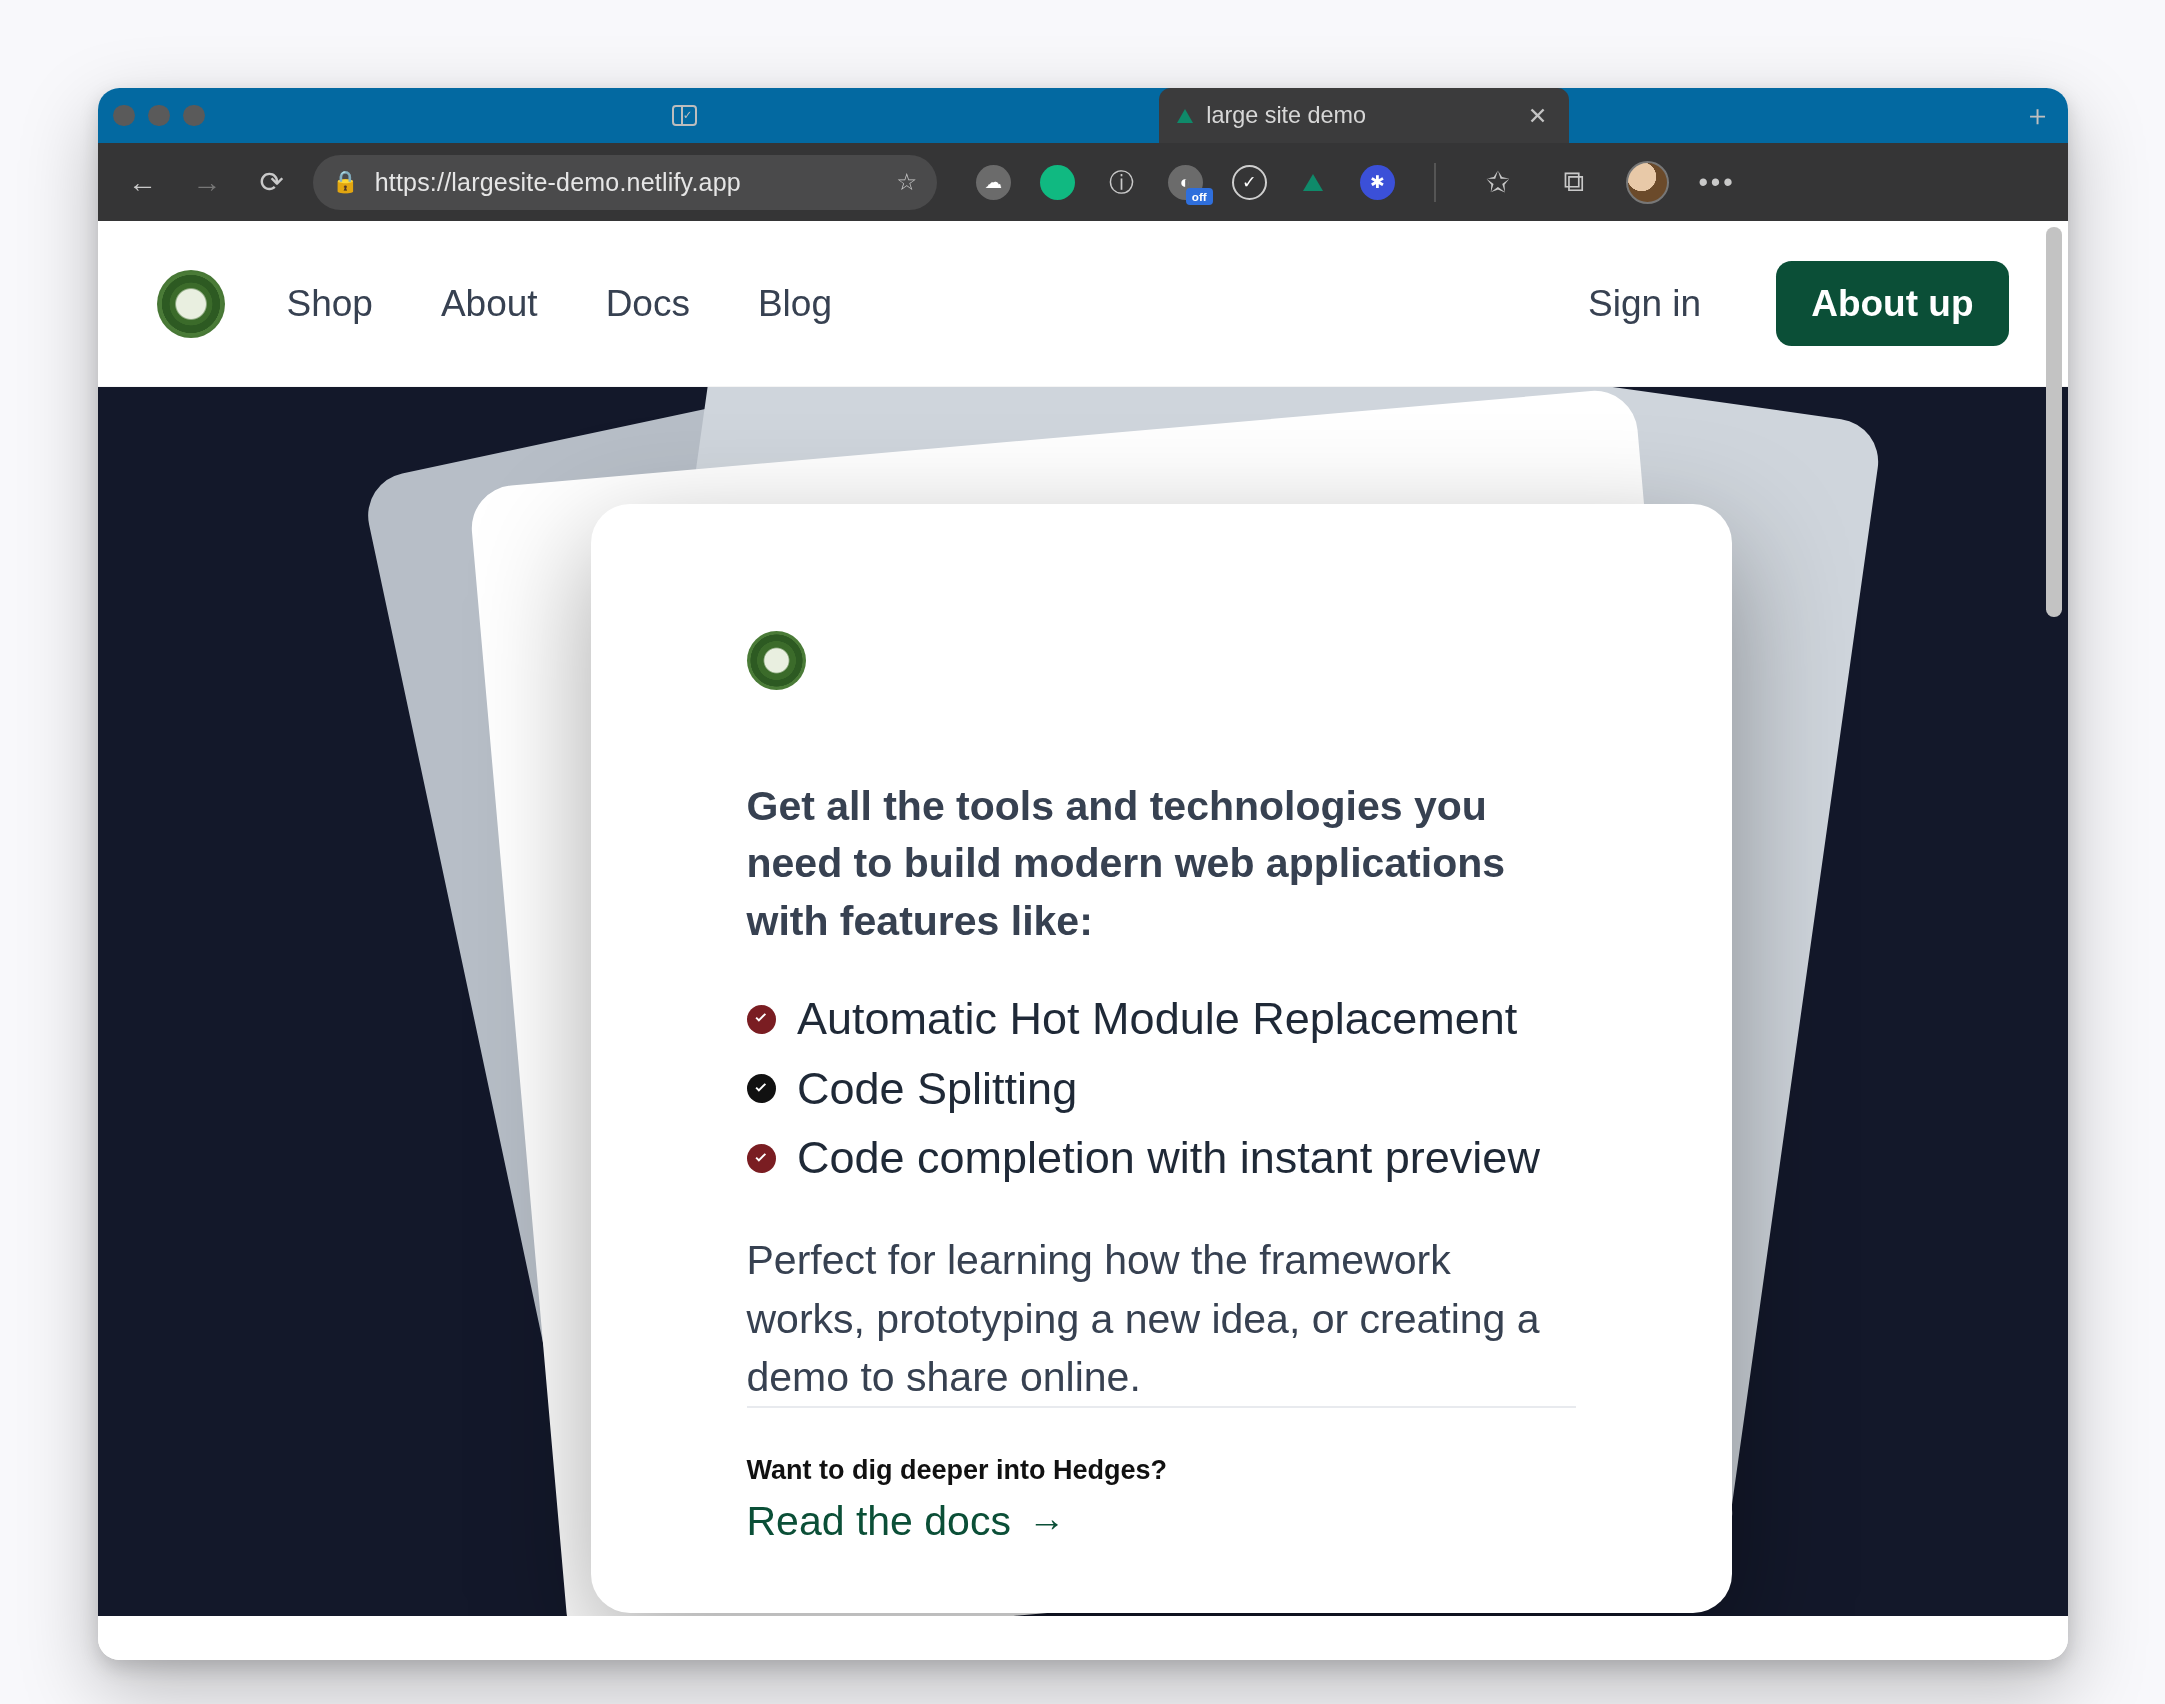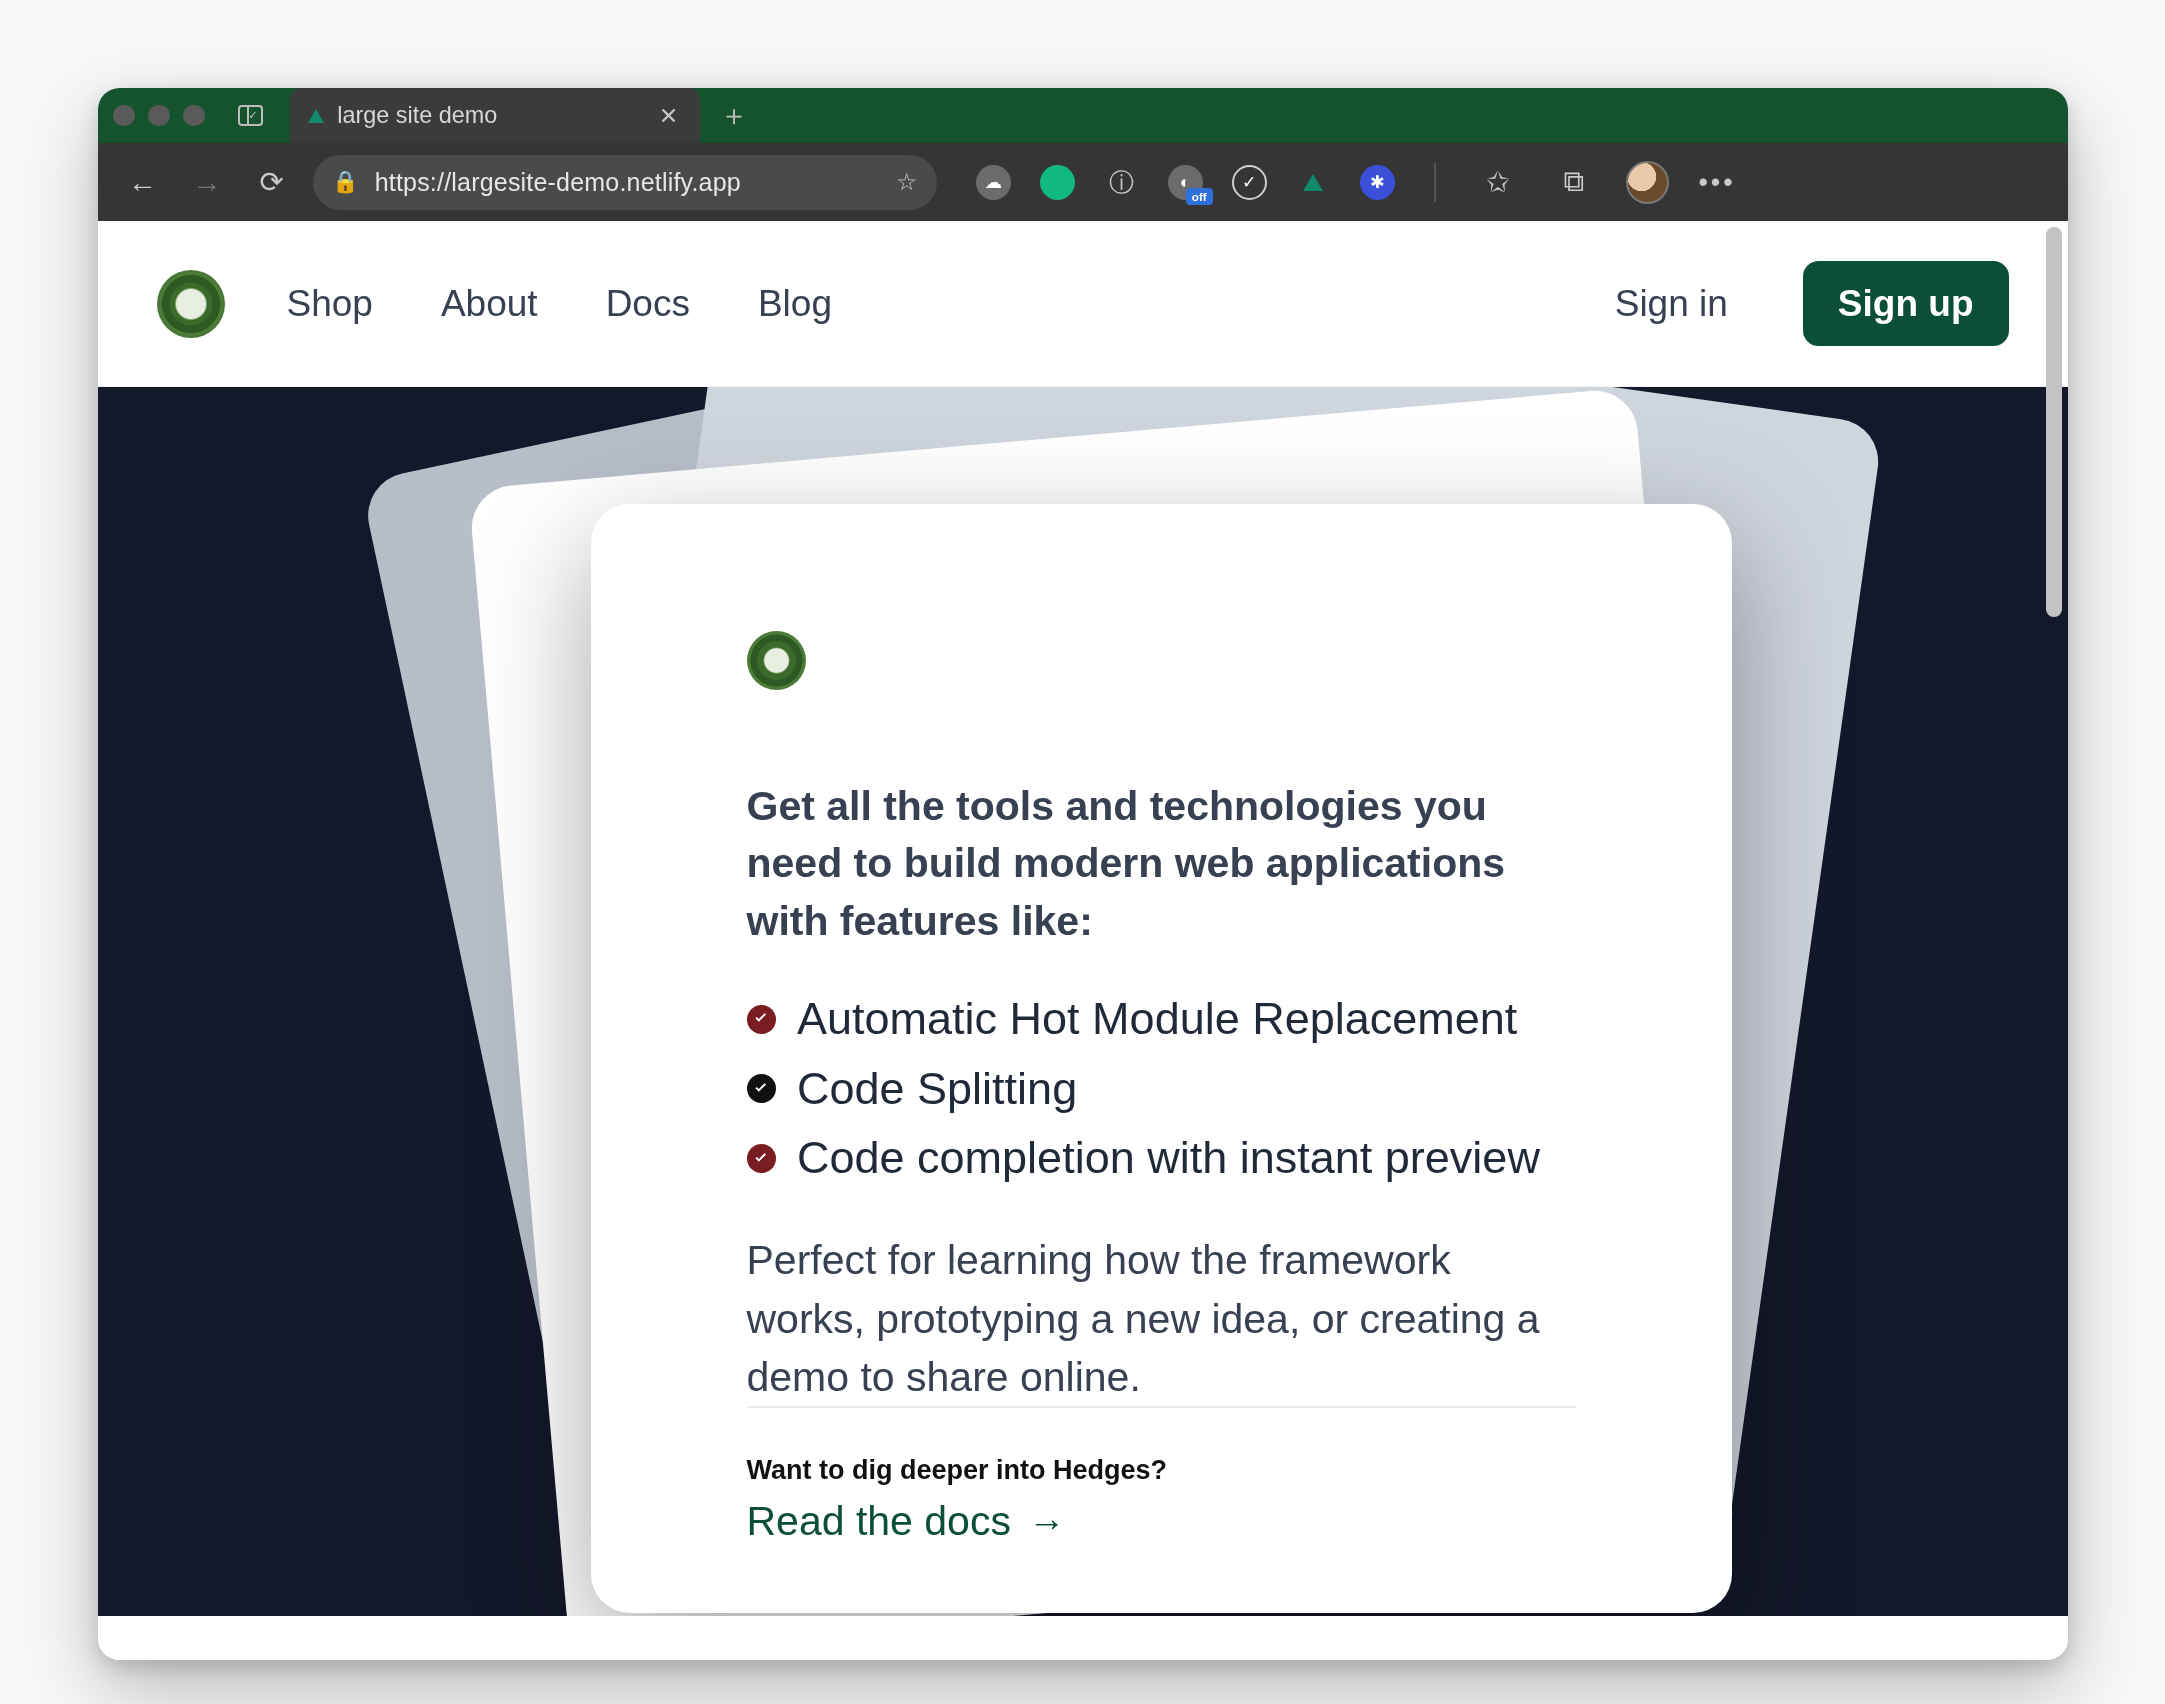--- a/index.html
+++ b/index.html
@@ -23,24 +23,25 @@
   overflow: hidden;
   box-shadow: 0 29px 78px rgba(0,0,0,.25), 0 7.8px 19.5px rgba(0,0,0,.15);
   display: flex;
   flex-direction: column;
   position: relative;
 }
 
 
 .titlebar {
   height: 55px;
-  background: #14532d;
+  background: #0369a1;
   display: flex;
   align-items: center;
   padding: 0 15.6px;
+  justify-content: space-between;
 }
 .traffic { display: flex; gap: 13.7px; margin-right: 33px; }
 .traffic span {
   width: 21.5px; height: 21.5px; border-radius: 50%; background: #5a5a5a; display:block;
 }
 .sidebar-toggle {
   width: 25px; height: 21.5px; border: 2px solid #bdbdbd; border-radius: 3.9px; position: relative;
   margin-right: 27px; display:flex; align-items:center;
 }
 .sidebar-toggle::before{ content:""; position:absolute; left:6.8px; top:0; bottom:0; width:2px; background:#bdbdbd; }
@@ -216,21 +217,21 @@
     <div class="site-header">
       <div class="logo"></div>
       <nav class="nav">
         <a>Shop</a>
         <a>About</a>
         <a>Docs</a>
         <a>Blog</a>
       </nav>
       <div class="auth">
         <span class="signin">Sign in</span>
-        <span class="signup">Sign up</span>
+        <span class="signup">About up</span>
       </div>
     </div>
 
     <div class="hero">
       <div class="card-bg c1"></div>
       <div class="card-bg c2"></div>
       <div class="card-bg c3"></div>
 
       <div class="card-main">
         <div class="card-logo"></div>

